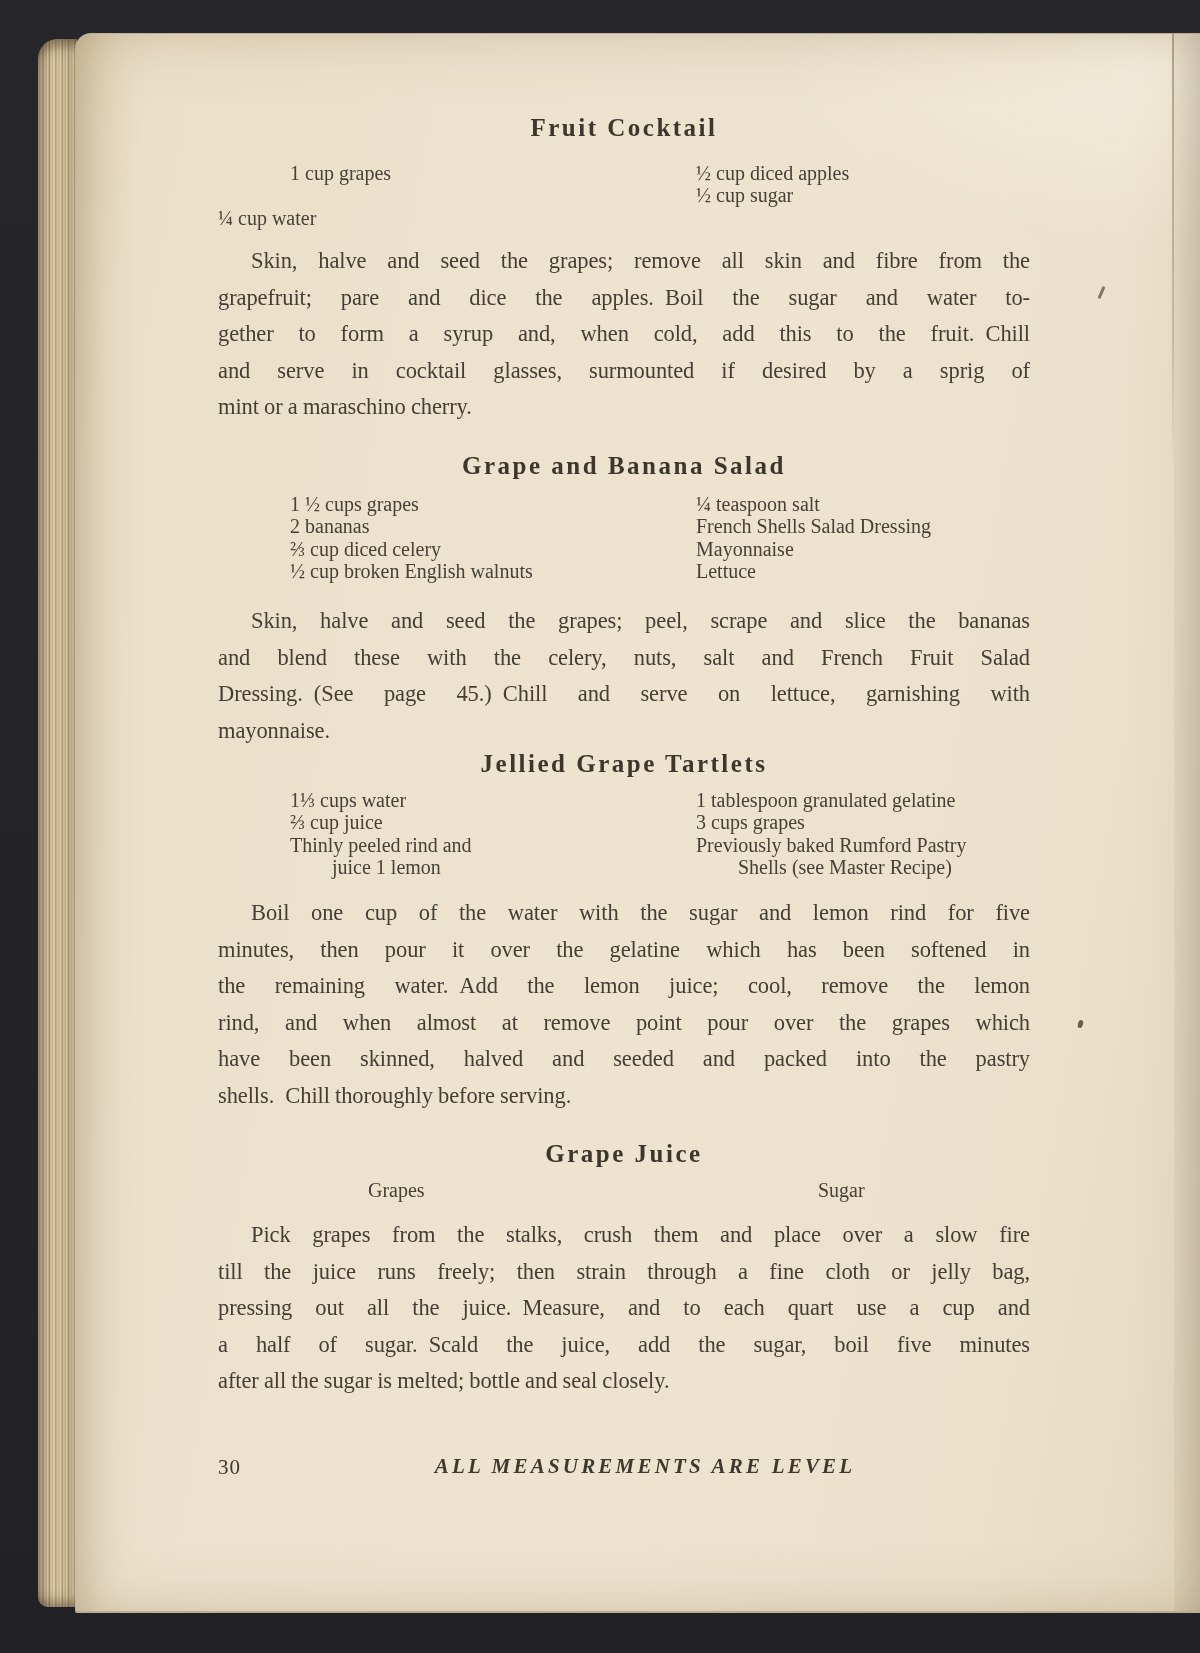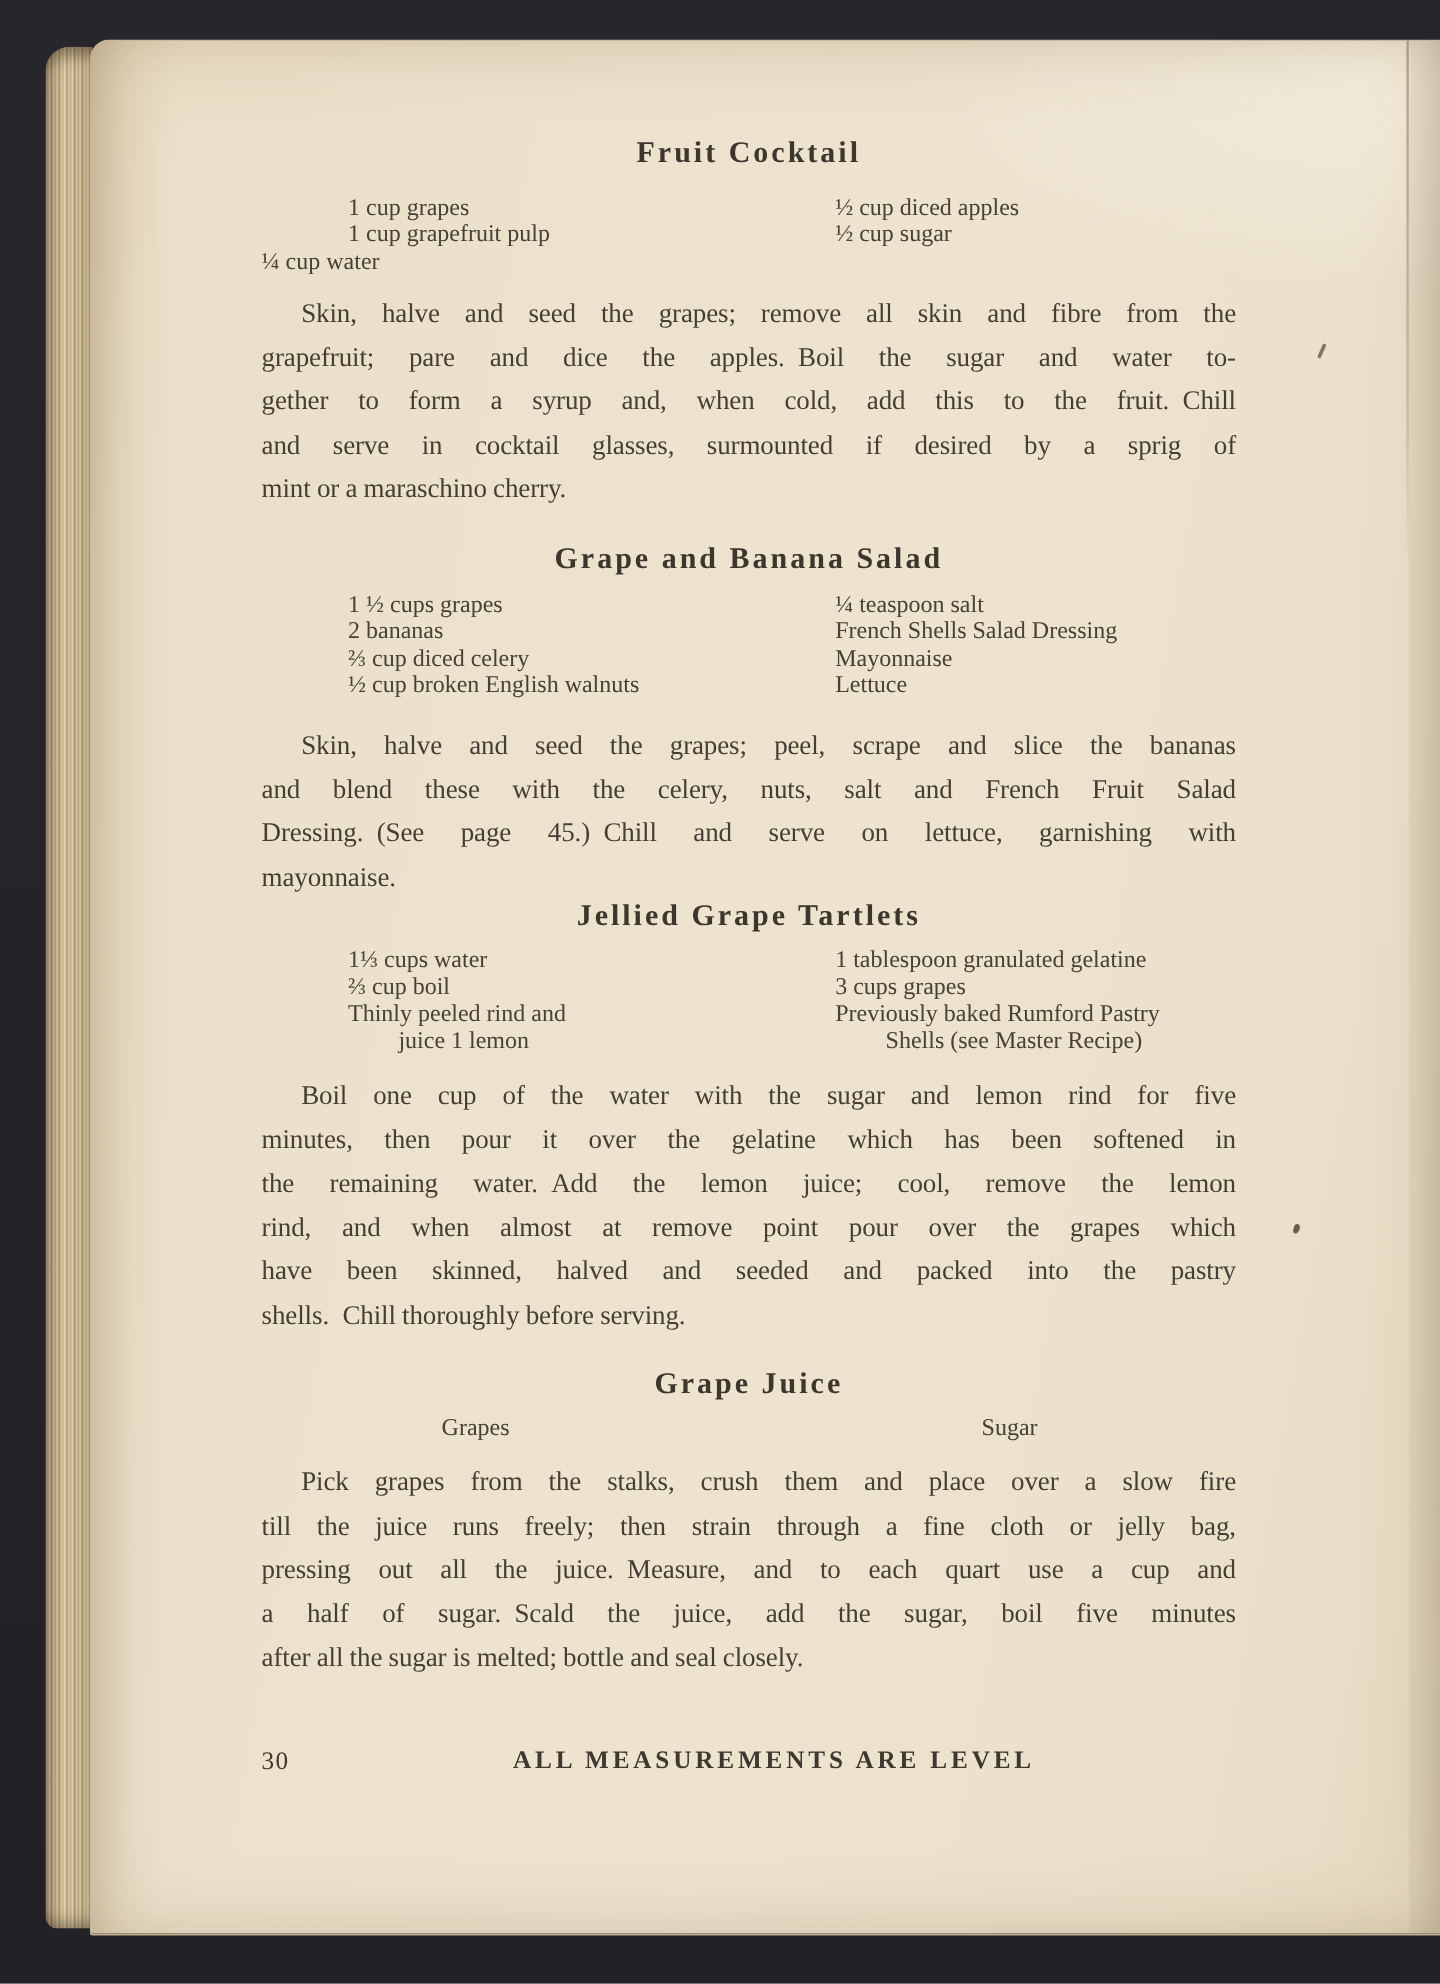--- a/index.html
+++ b/index.html
@@ -59,39 +59,38 @@
   #r3-ings .ing-line:nth-child(4){padding-left:42px;}
   .center-line{width:614px;text-align:left;}
   .body .bl{
     font-size:22.5px;line-height:36.5px;letter-spacing:-0.1px;word-spacing:-0.3px;
     text-align:justify;text-align-last:justify;color:#443e33;
   }
   .body .bl.first{text-indent:33px;}
   .body .bl.end{text-align-last:left;}
   .footer{font-size:21px;line-height:26px;color:#3e382e;}
   .pgnum{position:absolute;left:0;top:1px;letter-spacing:1px;text-align:center;}
-  .ftext{text-align:center;font-weight:700;letter-spacing:3.2px;padding-left:42px;}
+  .ftext{text-align:center;font-weight:700;letter-spacing:3.2px;padding-left:42px;font-style:italic;}
 </style>
 </head>
 <body>
 
 <div class="fore-edge"></div>
 
 <div class="page">
   <div class="crease"></div>
   <div class="right-shade"></div>
   <div class="mark-scratch"></div>
   <div class="mark-speck"></div>
 
   <div class="sec title" style="top:79px">Fruit Cocktail</div>
   <div class="sec ing" style="top:128px">
     <div class="cols">
       <div class="col-l">
         <div class="ing-line">1 cup grapes</div>
-        <div class="ing-line">1 cup grapefruit pulp</div>
       </div>
       <div class="col-r">
         <div class="ing-line">½ cup diced apples</div>
         <div class="ing-line">½ cup sugar</div>
       </div>
     </div>
     <div class="center-line">¼ cup water</div>
   </div>
   <div class="sec body" style="top:209px">
     <div class="bl first">Skin, halve and seed the grapes; remove all skin and fibre from the</div>
@@ -123,21 +122,21 @@
     <div class="bl">and blend these with the celery, nuts, salt and French Fruit Salad</div>
     <div class="bl">Dressing. (See page 45.) Chill and serve on lettuce, garnishing with</div>
     <div class="bl end">mayonnaise.</div>
   </div>
 
   <div class="sec title" style="top:715px">Jellied Grape Tartlets</div>
   <div class="sec ing" style="top:755px" id="r3-ings">
     <div class="cols">
       <div class="col-l">
         <div class="ing-line">1⅓ cups water</div>
-        <div class="ing-line">⅔ cup boil</div>
+        <div class="ing-line">⅔ cup juice</div>
         <div class="ing-line">Thinly peeled rind and</div>
         <div class="ing-line">juice 1 lemon</div>
       </div>
       <div class="col-r">
         <div class="ing-line">1 tablespoon granulated gelatine</div>
         <div class="ing-line">3 cups grapes</div>
         <div class="ing-line">Previously baked Rumford Pastry</div>
         <div class="ing-line">Shells (see Master Recipe)</div>
       </div>
     </div>

